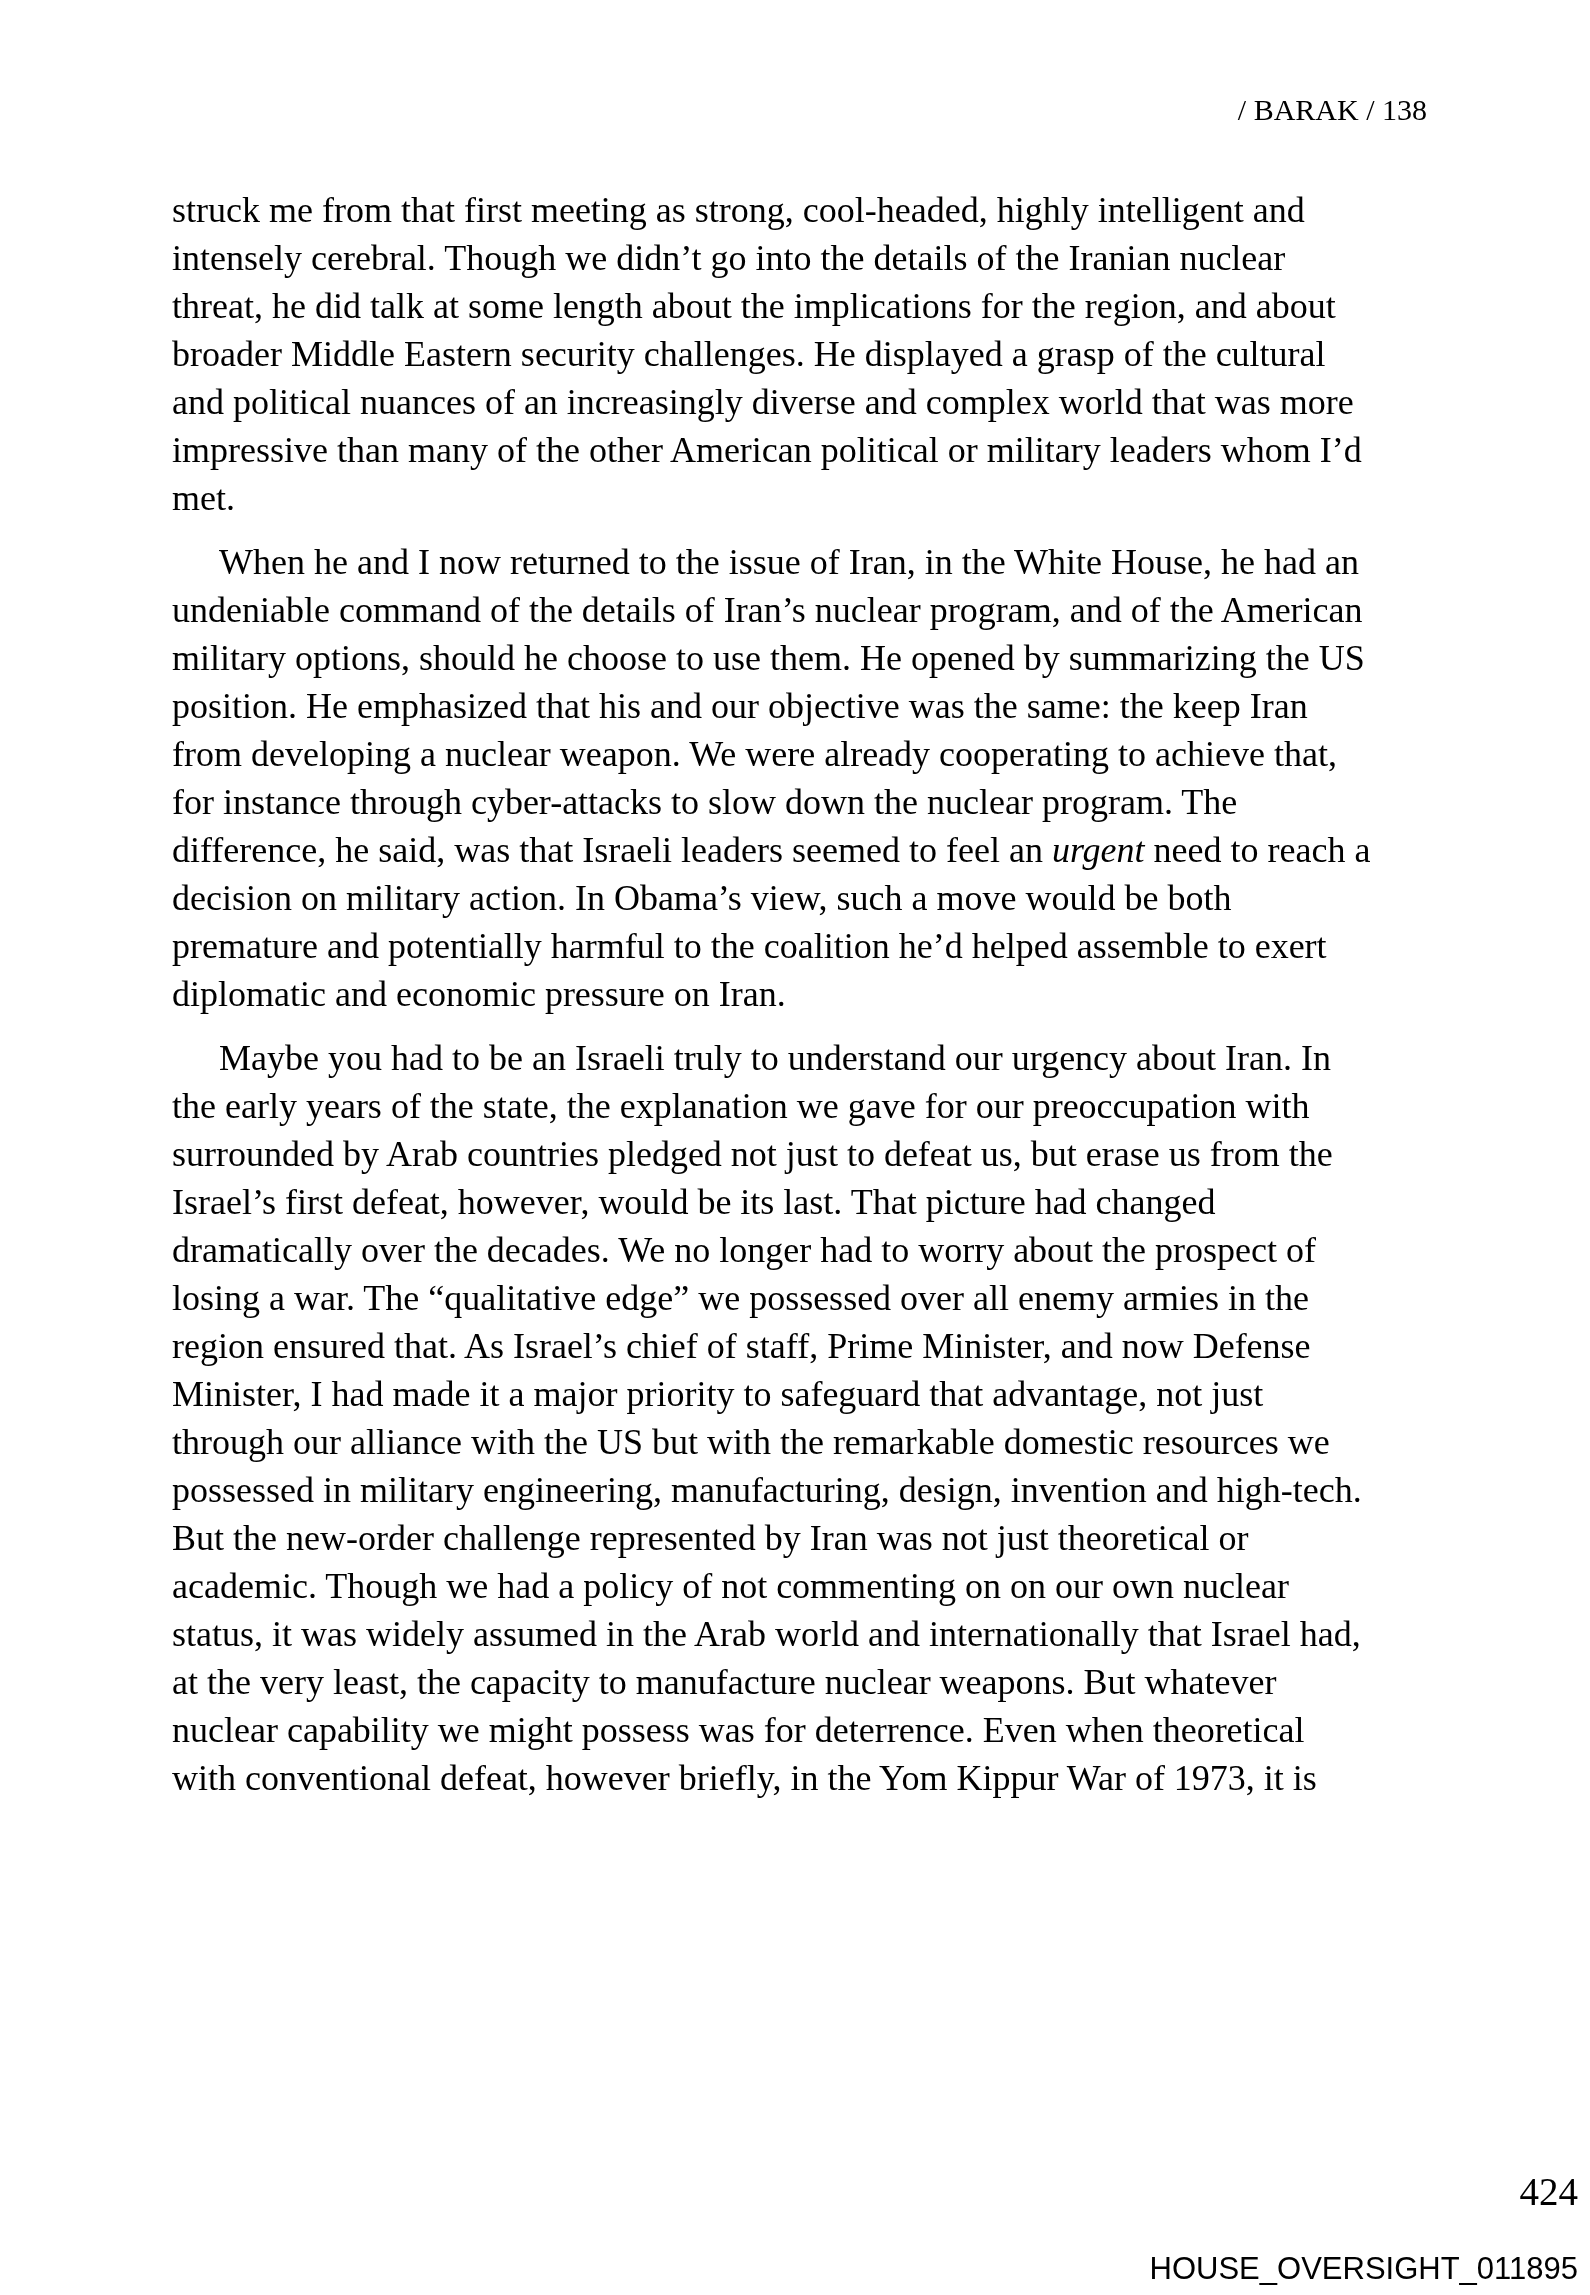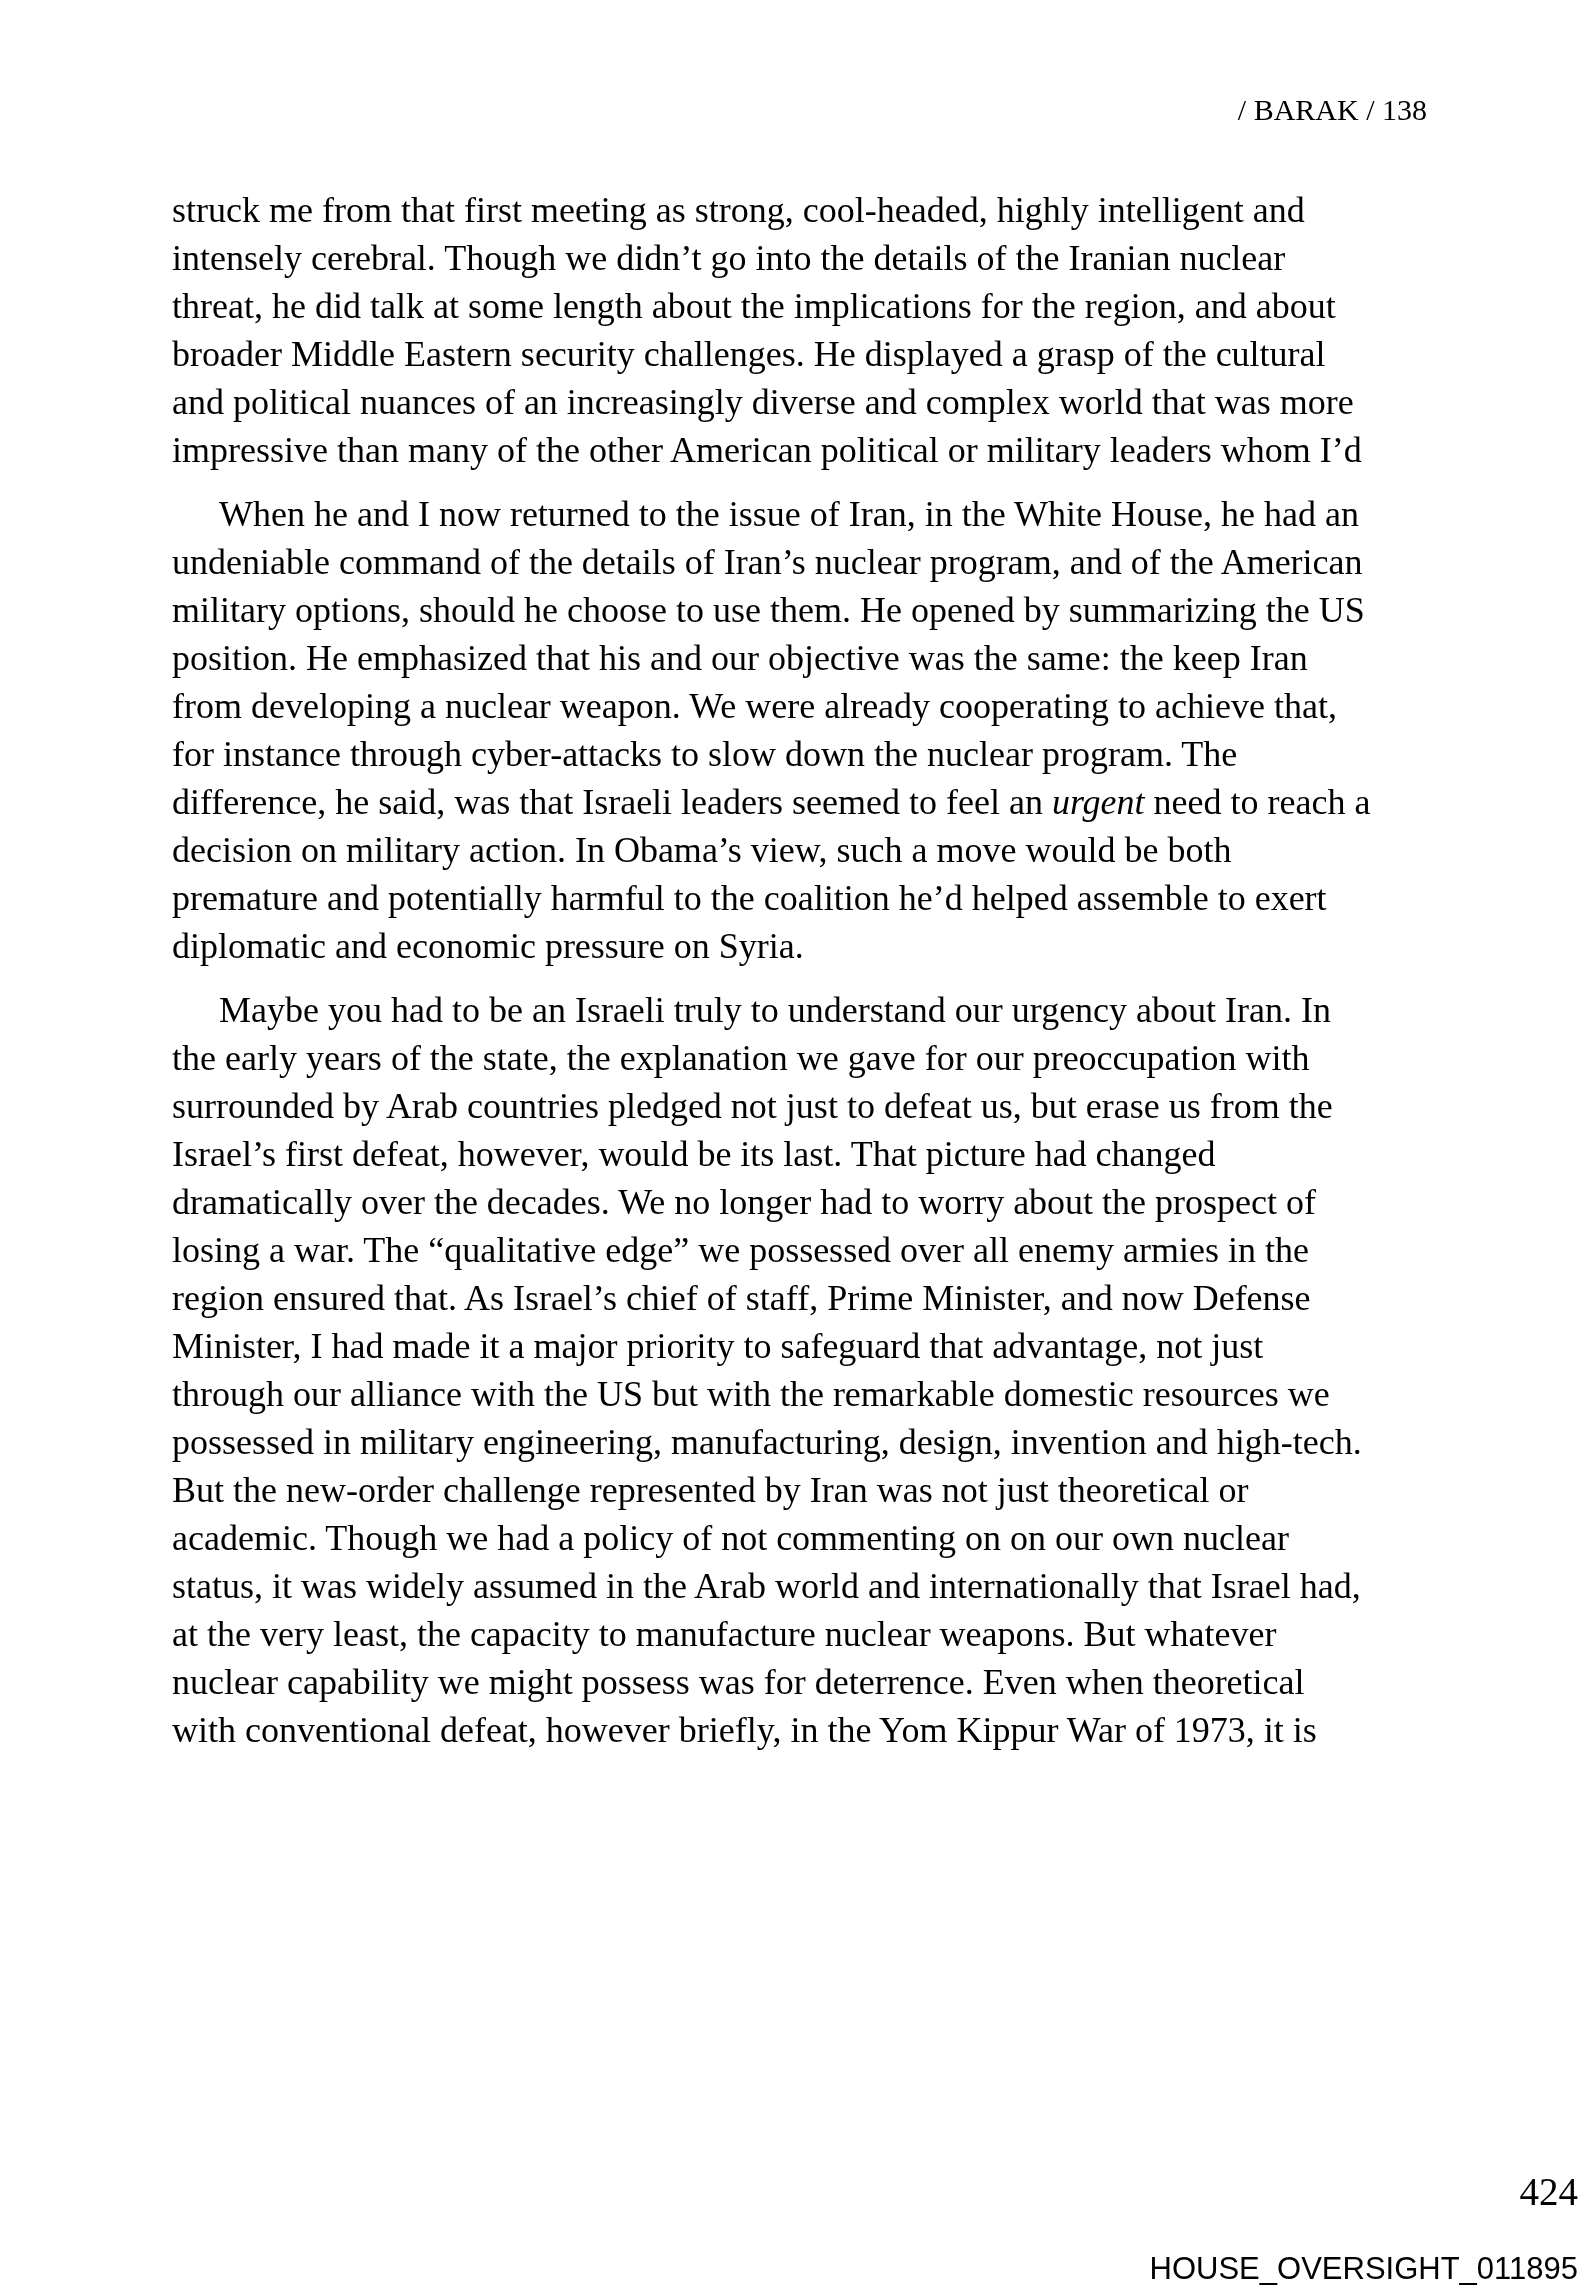--- a/index.html
+++ b/index.html
@@ -71,33 +71,34 @@
 
 <div class="body-text">
 
   <p class="para">
     <span class="line">struck me from that first meeting as strong, cool-headed, highly intelligent and</span>
     <span class="line">intensely cerebral. Though we didn’t go into the details of the Iranian nuclear</span>
     <span class="line">threat, he did talk at some length about the implications for the region, and about</span>
     <span class="line">broader Middle Eastern security challenges. He displayed a grasp of the cultural</span>
     <span class="line">and political nuances of an increasingly diverse and complex world that was more</span>
     <span class="line">impressive than many of the other American political or military leaders whom I’d</span>
+    <span class="line">met.</span>
   </p>
 
   <p class="para">
     <span class="line indent">When he and I now returned to the issue of Iran, in the White House, he had an</span>
     <span class="line">undeniable command of the details of Iran’s nuclear program, and of the American</span>
     <span class="line">military options, should he choose to use them. He opened by summarizing the US</span>
     <span class="line">position. He emphasized that his and our objective was the same: the keep Iran</span>
     <span class="line">from developing a nuclear weapon. We were already cooperating to achieve that,</span>
     <span class="line">for instance through cyber-attacks to slow down the nuclear program. The</span>
     <span class="line"><span>difference, he said, was that Israeli leaders seemed to feel an </span><span class="emph">urgent</span><span> need to reach a</span></span>
     <span class="line">decision on military action. In Obama’s view, such a move would be both</span>
     <span class="line">premature and potentially harmful to the coalition he’d helped assemble to exert</span>
-    <span class="line">diplomatic and economic pressure on Syria.</span>
+    <span class="line">diplomatic and economic pressure on Iran.</span>
   </p>
 
   <p class="para">
     <span class="line indent">Maybe you had to be an Israeli truly to understand our urgency about Iran. In</span>
     <span class="line">the early years of the state, the explanation we gave for our preoccupation with</span>
     <span class="line">surrounded by Arab countries pledged not just to defeat us, but erase us from the</span>
     <span class="line">Israel’s first defeat, however, would be its last. That picture had changed</span>
     <span class="line">dramatically over the decades. We no longer had to worry about the prospect of</span>
     <span class="line">losing a war. The “qualitative edge” we possessed over all enemy armies in the</span>
     <span class="line">region ensured that. As Israel’s chief of staff, Prime Minister, and now Defense</span>

